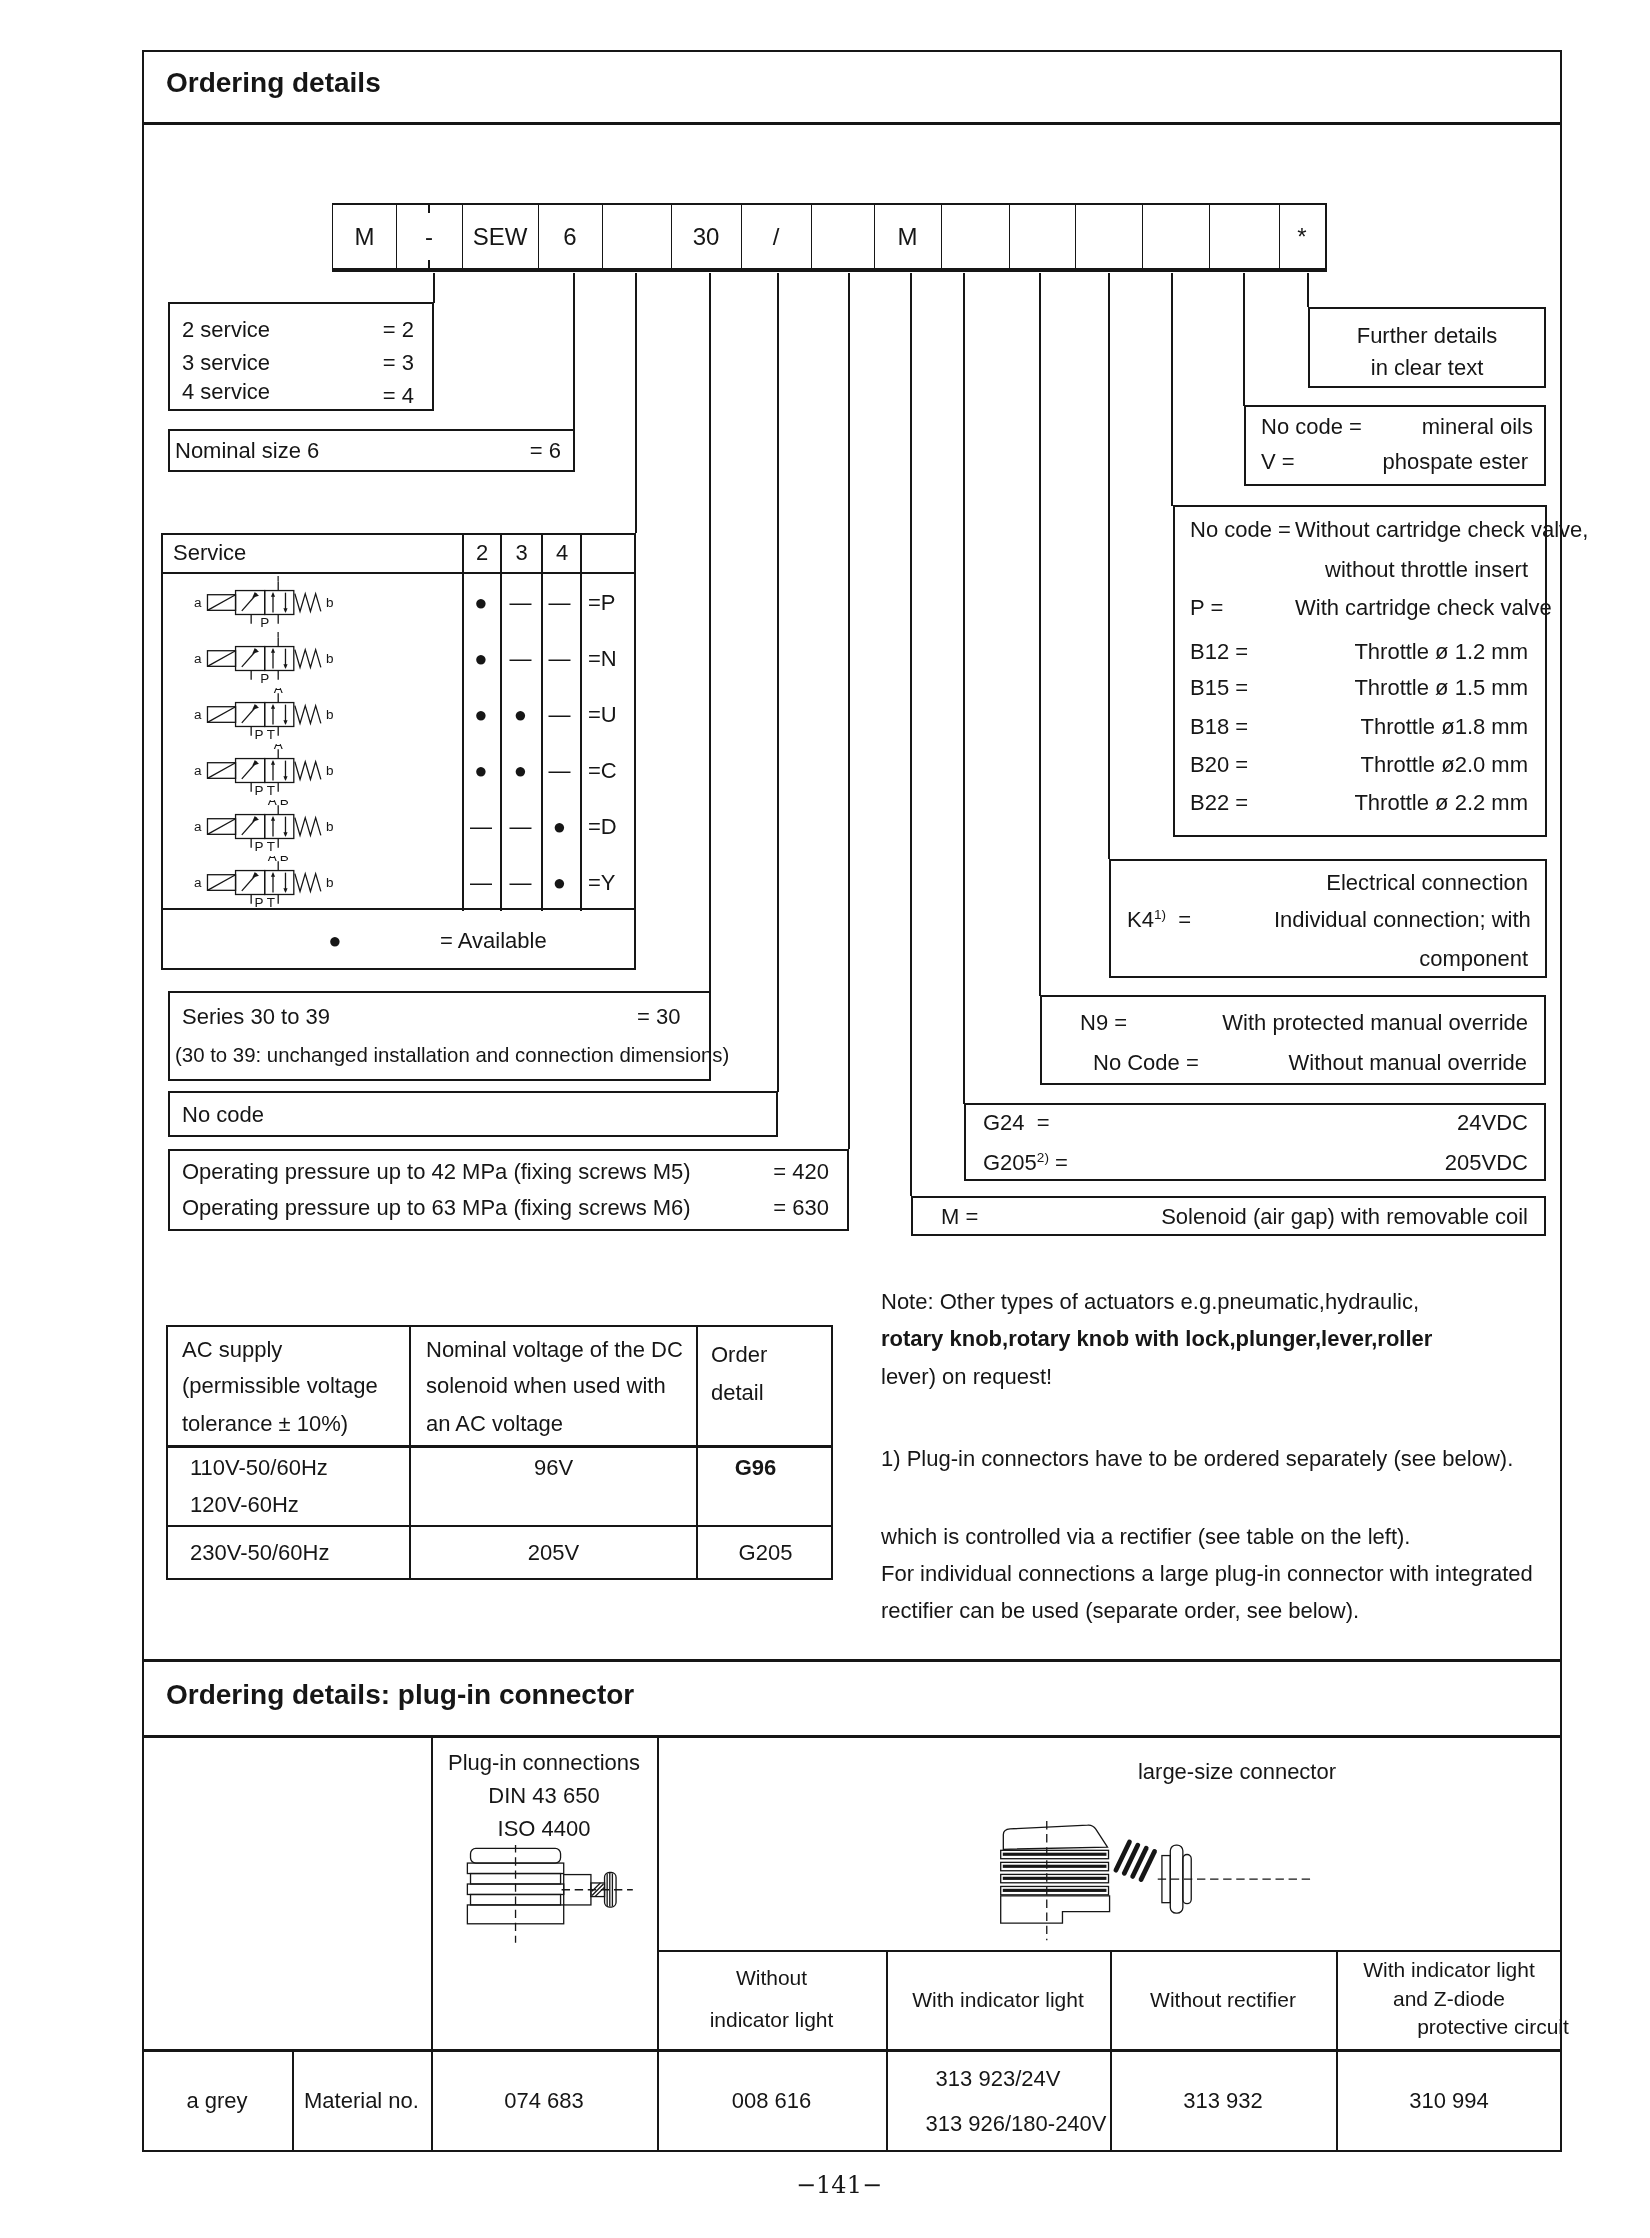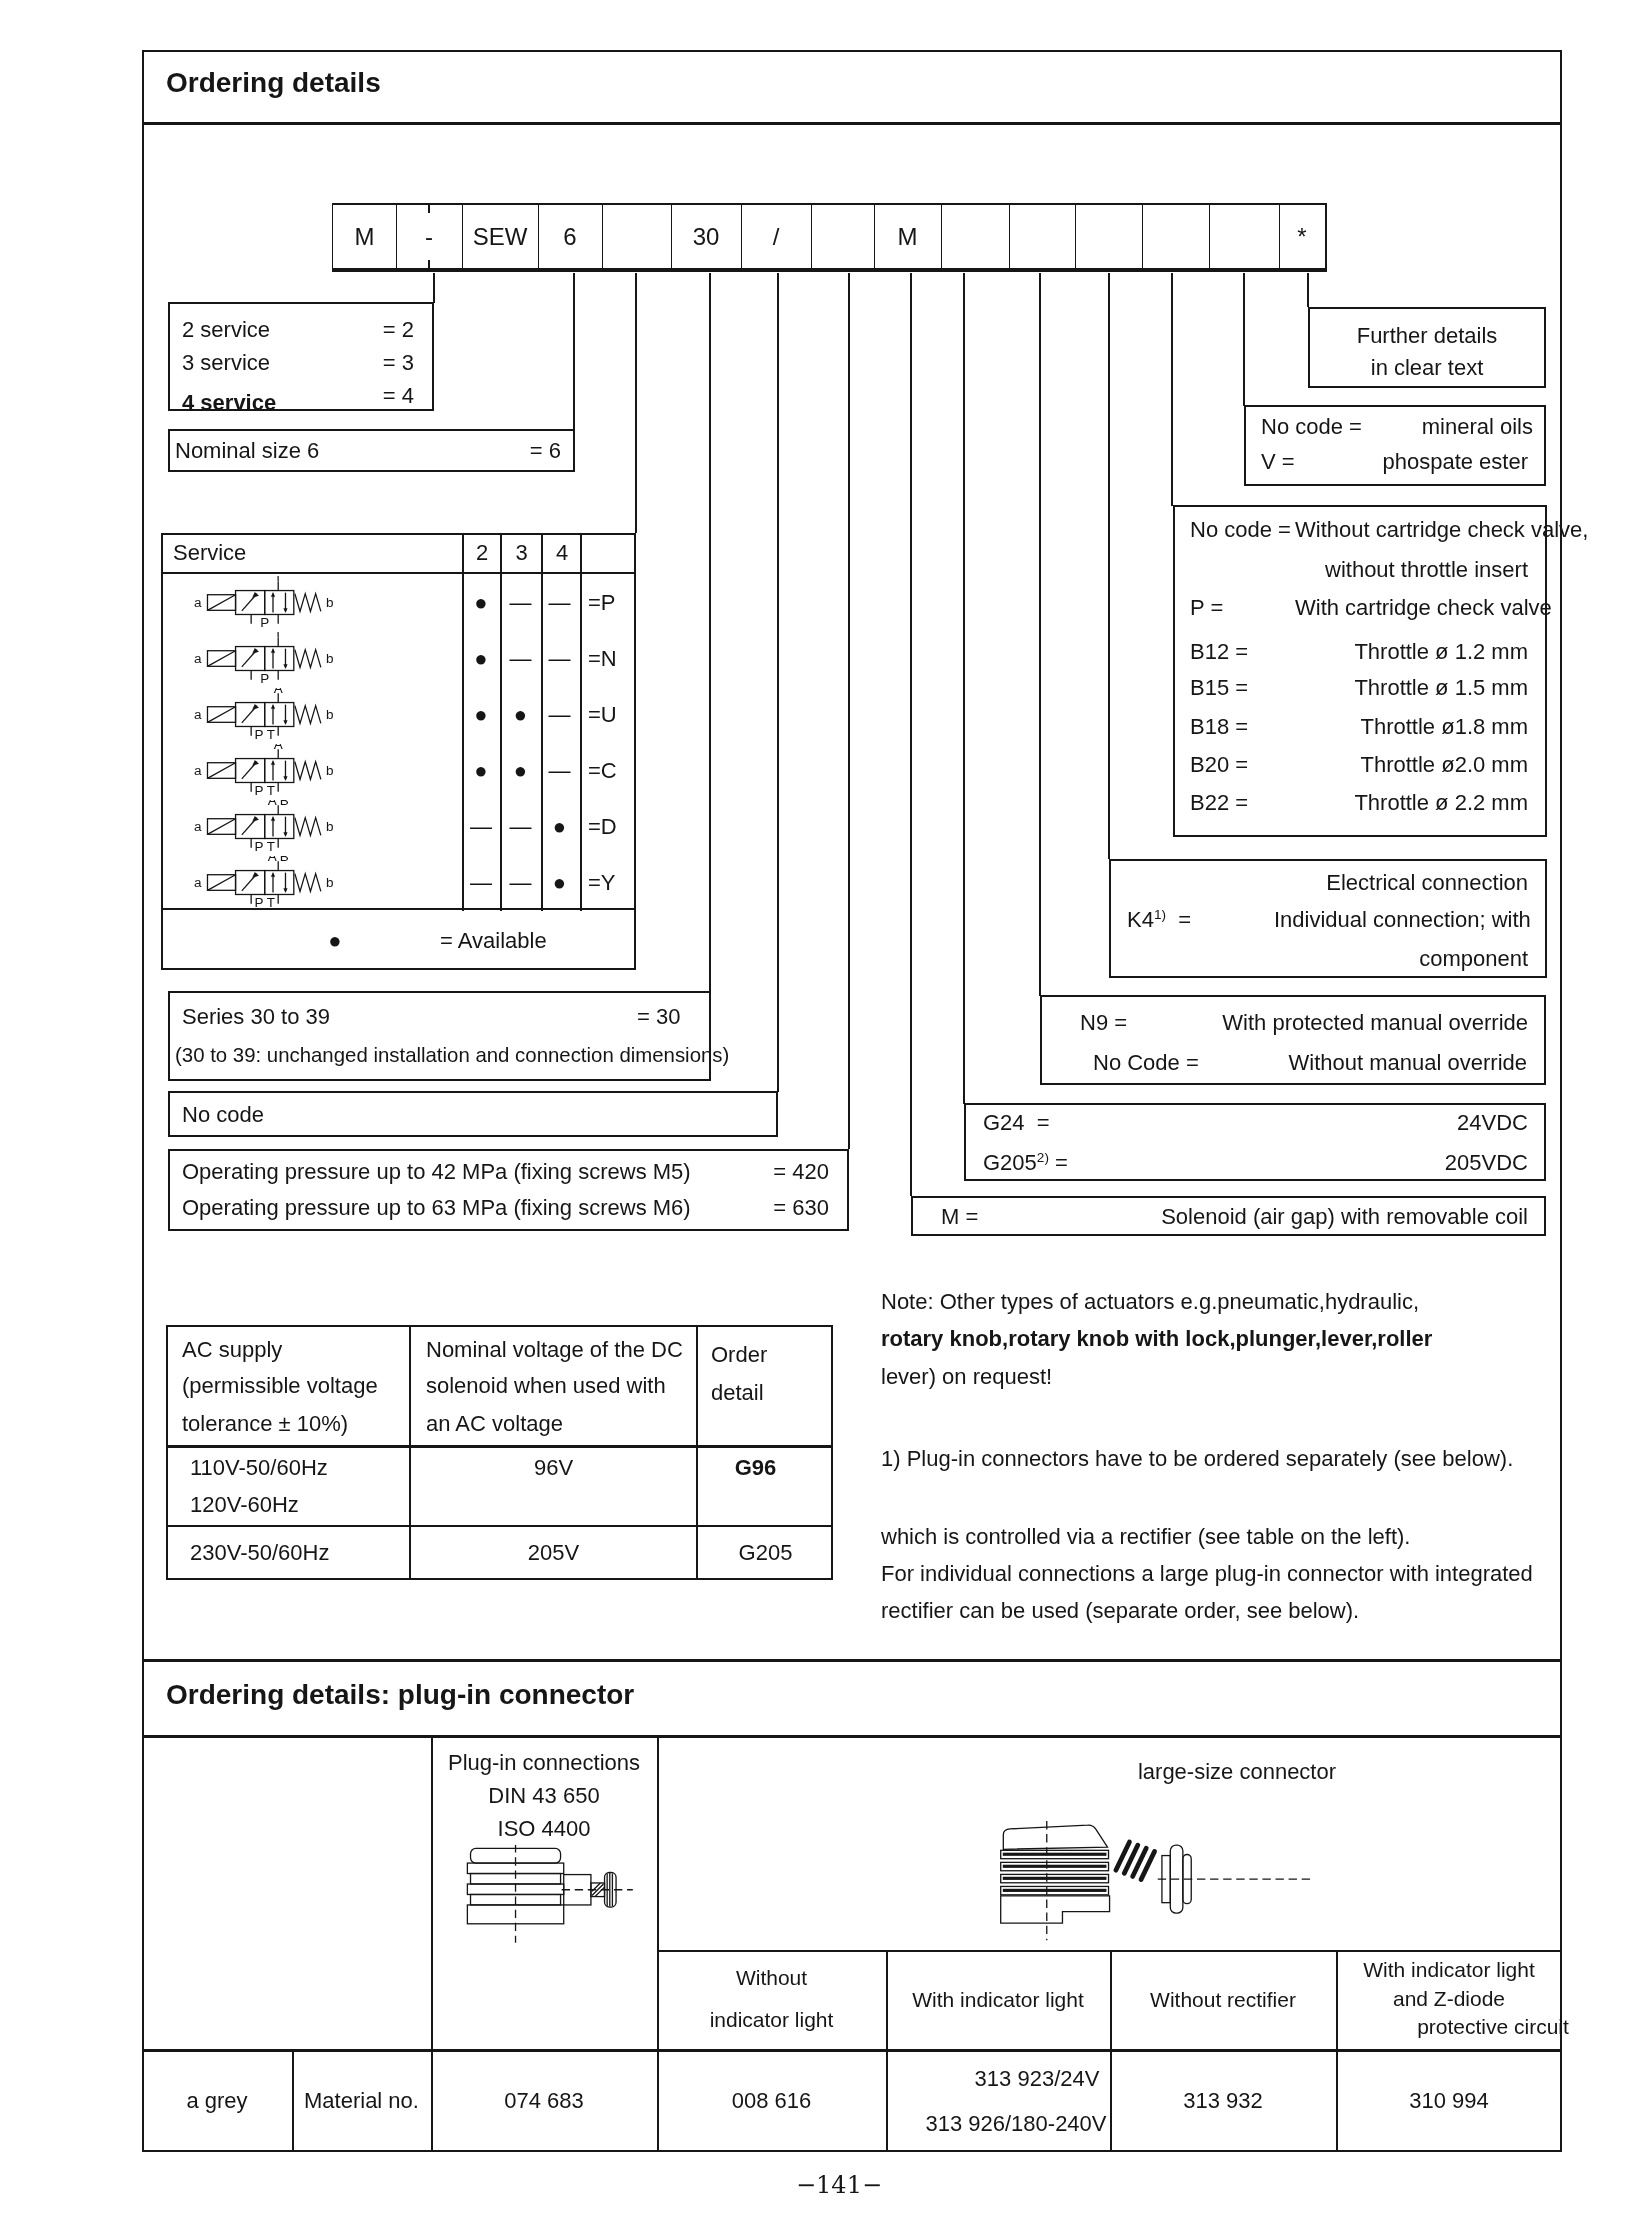--- a/index.html
+++ b/index.html
@@ -93,21 +93,21 @@
   <div class="ln" style="left:1108px;top:273px;width:1.6px;height:586px;"></div>
   <div class="ln" style="left:1171px;top:273px;width:1.6px;height:233px;"></div>
   <div class="ln" style="left:1243px;top:273px;width:1.6px;height:133px;"></div>
   <div class="ln" style="left:1307px;top:273px;width:1.6px;height:34px;"></div>
 
   <div class="b" style="left:168px;top:302px;width:266px;height:109px;"></div>
   <div class="t" style="left:182px;top:318px;">2 service</div>
   <div class="t tr" style="left:314px;top:318px;width:100px;">= 2</div>
   <div class="t" style="left:182px;top:351px;">3 service</div>
   <div class="t tr" style="left:314px;top:351px;width:100px;">= 3</div>
-  <div class="t" style="left:182px;top:391px;font-weight:bold;">4 service</div>
+  <div class="t" style="left:182px;top:380px;">4 service</div>
   <div class="t tr" style="left:314px;top:384px;width:100px;">= 4</div>
 
   <div class="b" style="left:168px;top:429px;width:407px;height:43px;"></div>
   <div class="t" style="left:175px;top:439px;">Nominal size 6</div>
   <div class="t tr" style="left:419px;top:439px;width:142px;">= 6</div>
 
   <div class="b" style="left:161px;top:533px;width:475px;height:437px;"></div>
   <div class="ln" style="left:161px;top:572px;width:475px;height:2.1px;"></div>
   <div class="ln" style="left:161px;top:908px;width:475px;height:2.1px;"></div>
   <div class="ln" style="left:462px;top:533px;width:2.1px;height:378px;"></div>
@@ -473,21 +473,21 @@
   <div class="t bh tc" style="left:886px;top:1989px;width:224px;">With indicator light</div>
   <div class="t bh tc" style="left:1110px;top:1989px;width:226px;">Without rectifier</div>
   <div class="t bh tc" style="left:1336px;top:1959px;width:226px;">With indicator light</div>
   <div class="t bh tc" style="left:1336px;top:1988px;width:226px;">and Z-diode</div>
   <div class="t bh tc" style="left:1380px;top:2016px;width:226px;">protective circuit</div>
 
   <div class="t tc" style="left:142px;top:2089px;width:150px;">a grey</div>
   <div class="t tc" style="left:292px;top:2089px;width:139px;">Material no.</div>
   <div class="t tc" style="left:431px;top:2089px;width:226px;">074 683</div>
   <div class="t tc" style="left:657px;top:2089px;width:229px;">008 616</div>
-  <div class="t tc" style="left:886px;top:2067px;width:224px;padding-left:39px;">313 923/24V</div>
+  <div class="t tc" style="left:886px;top:2067px;width:224px;">313 923/24V</div>
   <div class="t tc" style="left:894px;top:2112px;width:244px;">313 926/180-240V</div>
   <div class="t tc" style="left:1110px;top:2089px;width:226px;">313 932</div>
   <div class="t tc" style="left:1336px;top:2089px;width:226px;">310 994</div>
 
   <div class="t tc" style="left:734px;top:2173px;width:210px;font-size:24px;font-family:'DejaVu Serif',serif;">−141−</div>
 
 </div>
 
 
 </body></html>

